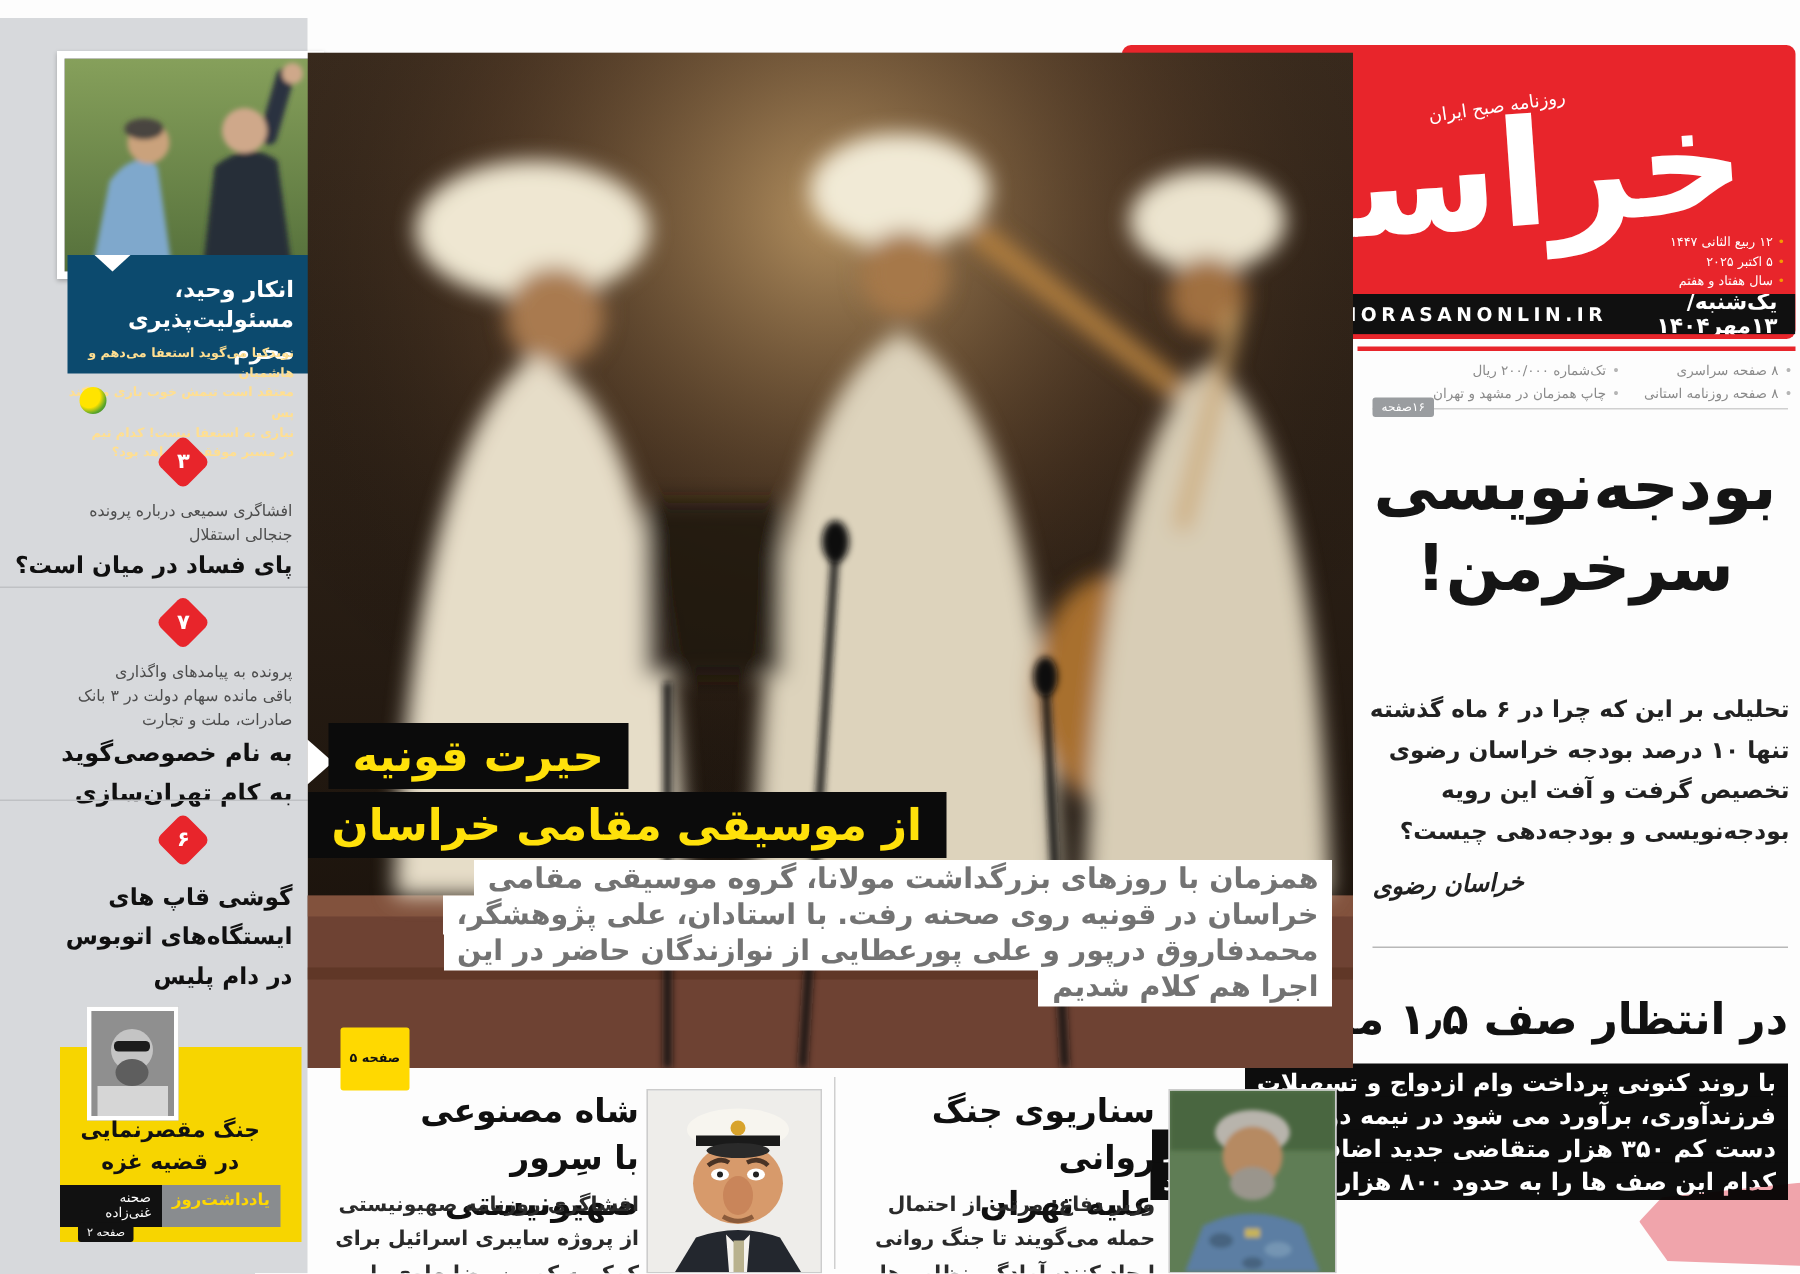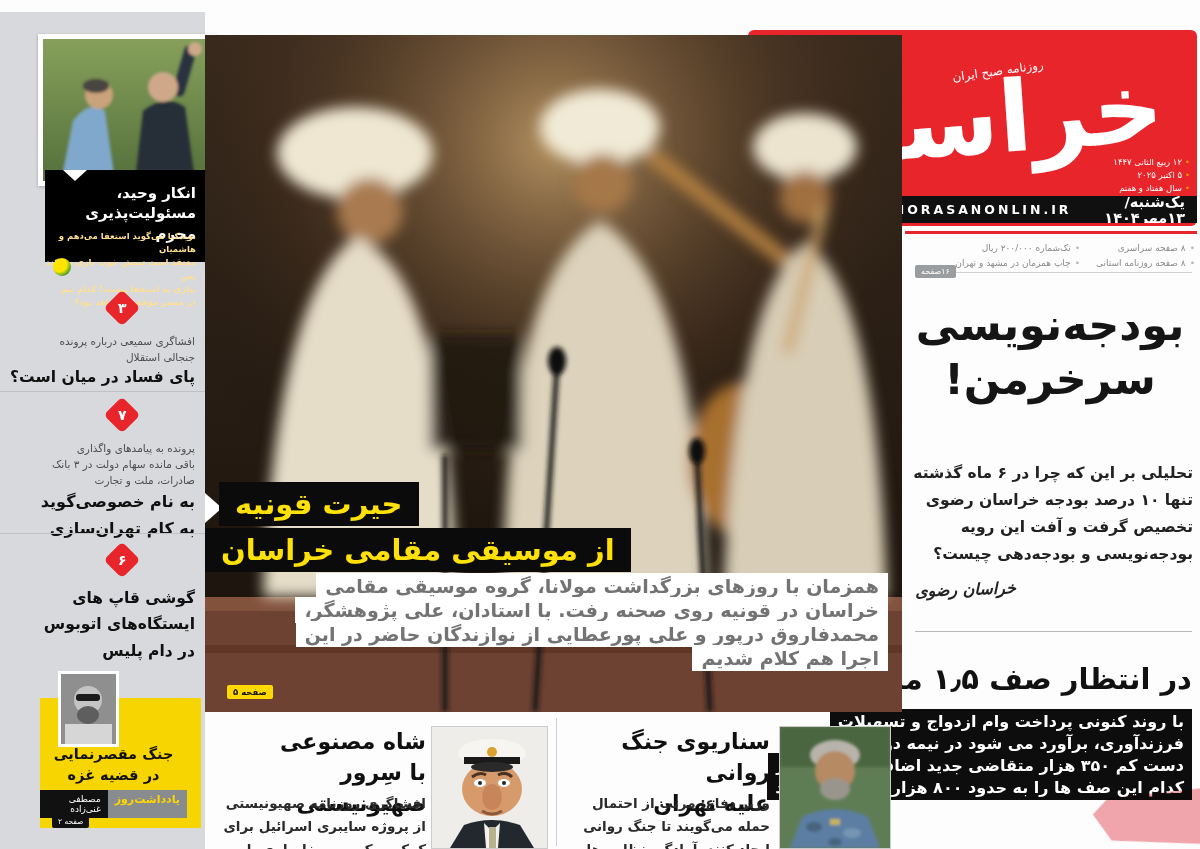--- a/index.html
+++ b/index.html
@@ -4,21 +4,21 @@
 <style>
   html,body{margin:0;padding:0;background:#fff;}
   #page{position:relative;width:1200px;height:849px;overflow:hidden;background:#fdfdfd;
         font-family:"DejaVu Sans",sans-serif;}
   .abs{position:absolute;}
   .rtl{direction:rtl;}
   
   .sidebar-bg{left:0;top:12px;width:205px;height:837px;background:#d7d9dc;}
   .sb-div{left:0;width:205px;height:1px;background:#bfc1c4;}
   .photo-frame{border:5px solid #fff;box-shadow:0 1px 3px rgba(0,0,0,.25);overflow:hidden;background:#888;}
-  .coach-box{left:45px;top:170px;width:161px;height:92px;background:#000000;}
+  .coach-box{left:45px;top:170px;width:161px;height:79px;background:#0c4a6e;}
   .coach-notch{left:18px;top:0;width:0;height:0;border-left:12px solid transparent;
                border-right:12px solid transparent;border-top:11px solid #fff;}
   .coach-hl{left:0;top:13px;width:151px;padding-right:10px;text-align:right;color:#fff;
             font-weight:bold;font-size:15px;line-height:1.35;}
   .coach-sub{left:0;top:60px;width:151px;padding-right:10px;text-align:right;color:#ffdf91;
              font-weight:bold;font-size:8.5px;line-height:1.55;}
   .ball-icon{left:8px;top:88px;width:18px;height:18px;border-radius:50%;
              background:radial-gradient(circle at 35% 35%,#ffe400 0 45%,#59a52c 70%,#2c6e1f 100%);}
   .diamond{width:26px;height:26px;background:#e8252b;border-radius:5px;transform:rotate(45deg);
            display:flex;align-items:center;justify-content:center;}
@@ -72,21 +72,21 @@
   
   .main-photo{left:205px;top:35px;width:697px;height:677px;}
   .hl-arrow{left:0;top:458px;width:0;height:0;border-top:15px solid transparent;
             border-bottom:15px solid transparent;border-left:17px solid #fff;}
   .photo-hl span{background:#0b0b0b;color:#ffe10a;font-weight:bold;font-size:29px;padding:5px 16px;
                  white-space:nowrap;}
   .photo-cap{right:14px;top:540px;direction:rtl;text-align:right;}
   .photo-cap>div{margin-bottom:2px;white-space:nowrap;}
   .photo-cap span{background:#fff;color:#737373;font-weight:bold;font-size:19px;padding:2px 9px;}
   .page5-badge{left:22px;top:650px;background:#ffd900;color:#111;font-weight:bold;font-size:8.5px;
-               padding:2px 6px;border-radius:2px;direction:rtl;}
+               padding:16px 6px;border-radius:2px;direction:rtl;}
   
   .v-div{left:556px;top:718px;width:1px;height:128px;background:#cfcfcf;}
   .story-hl{direction:rtl;text-align:right;color:#101010;font-weight:bold;font-size:22px;line-height:1.4;}
   .story-sum{direction:rtl;text-align:right;color:#2a2a2a;font-weight:bold;font-size:13.5px;line-height:1.7;}
   .thumb{border:1px solid #ccc;overflow:hidden;background:#eee;}
 </style>
 </head>
 <body>
 
 <div id="page">
@@ -174,21 +174,21 @@
         <ellipse cx="27" cy="41" rx="11" ry="9" fill="#5e5e5e"></ellipse>
         <rect x="4" y="50" width="47" height="20" fill="#d6d6d6"></rect>
       </svg>
     </div>
     <div class="abs note-hl rtl">
       <div>جنگ مقصرنمایی</div>
       <div>در قضیه غزه</div>
     </div>
     <div class="abs note-row">
       <span class="note-label">یادداشت‌روز</span>
-      <span class="note-author">مصطفی غنی‌زاده</span>
+      <span class="note-author">صحنه غنی‌زاده</span>
     </div>
     <div class="abs note-badge">صفحه ۲</div>
   </div>
 
   <div class="abs masthead">
     <div class="abs mast-logo">خراسان</div>
     <div class="abs mast-tagline">روزنامه صبح ایران</div>
     <div class="abs mast-meta">
       <div>۱۲ ربیع الثانی ۱۴۴۷</div>
       <div>۵ اکتبر ۲۰۲۵</div>

